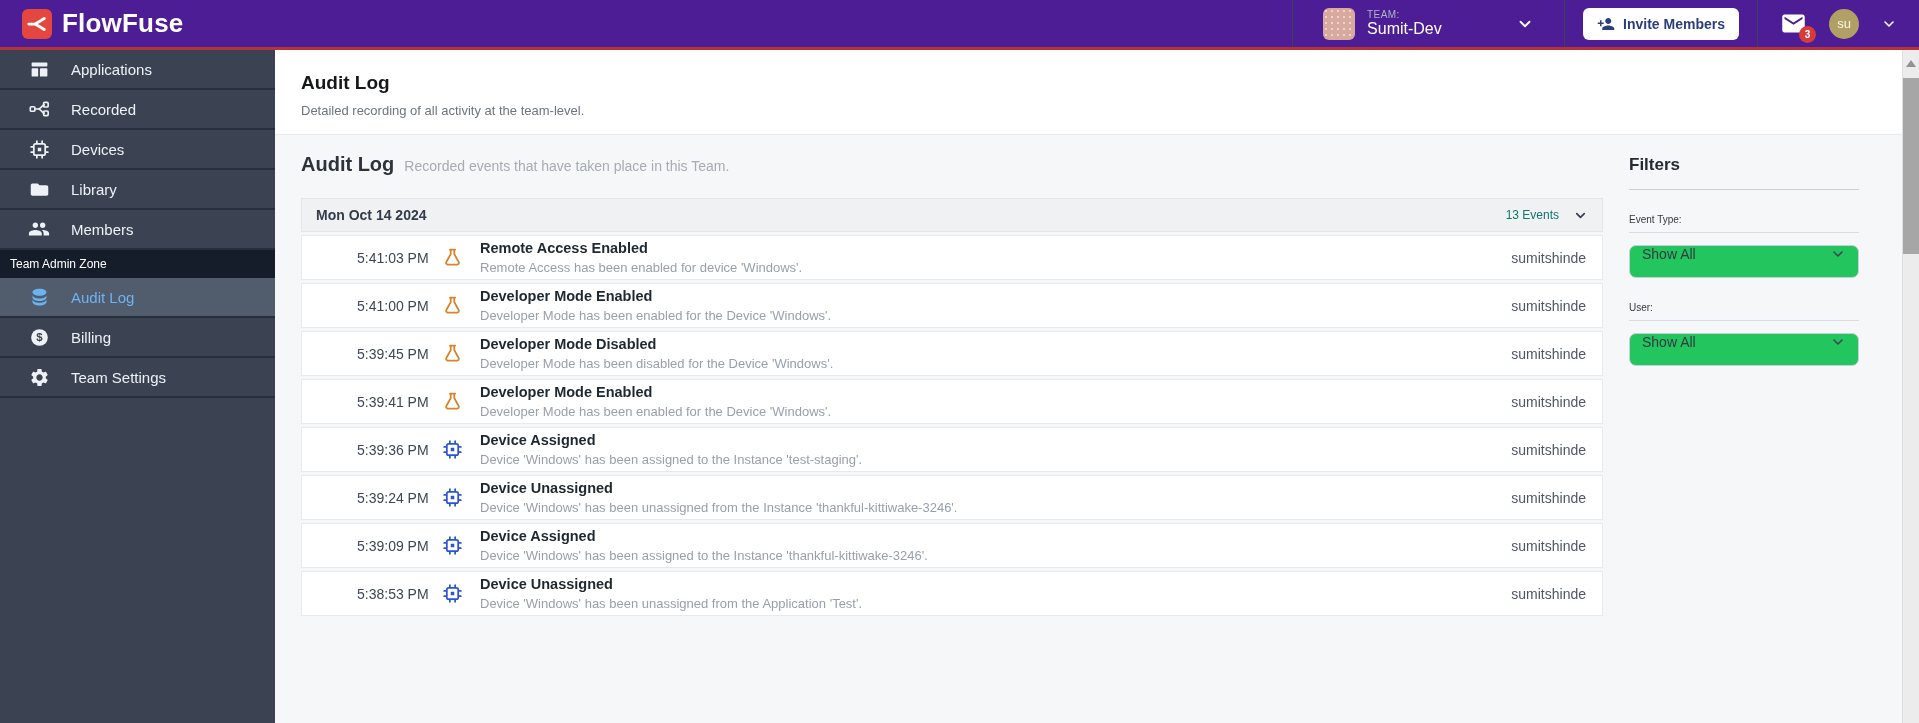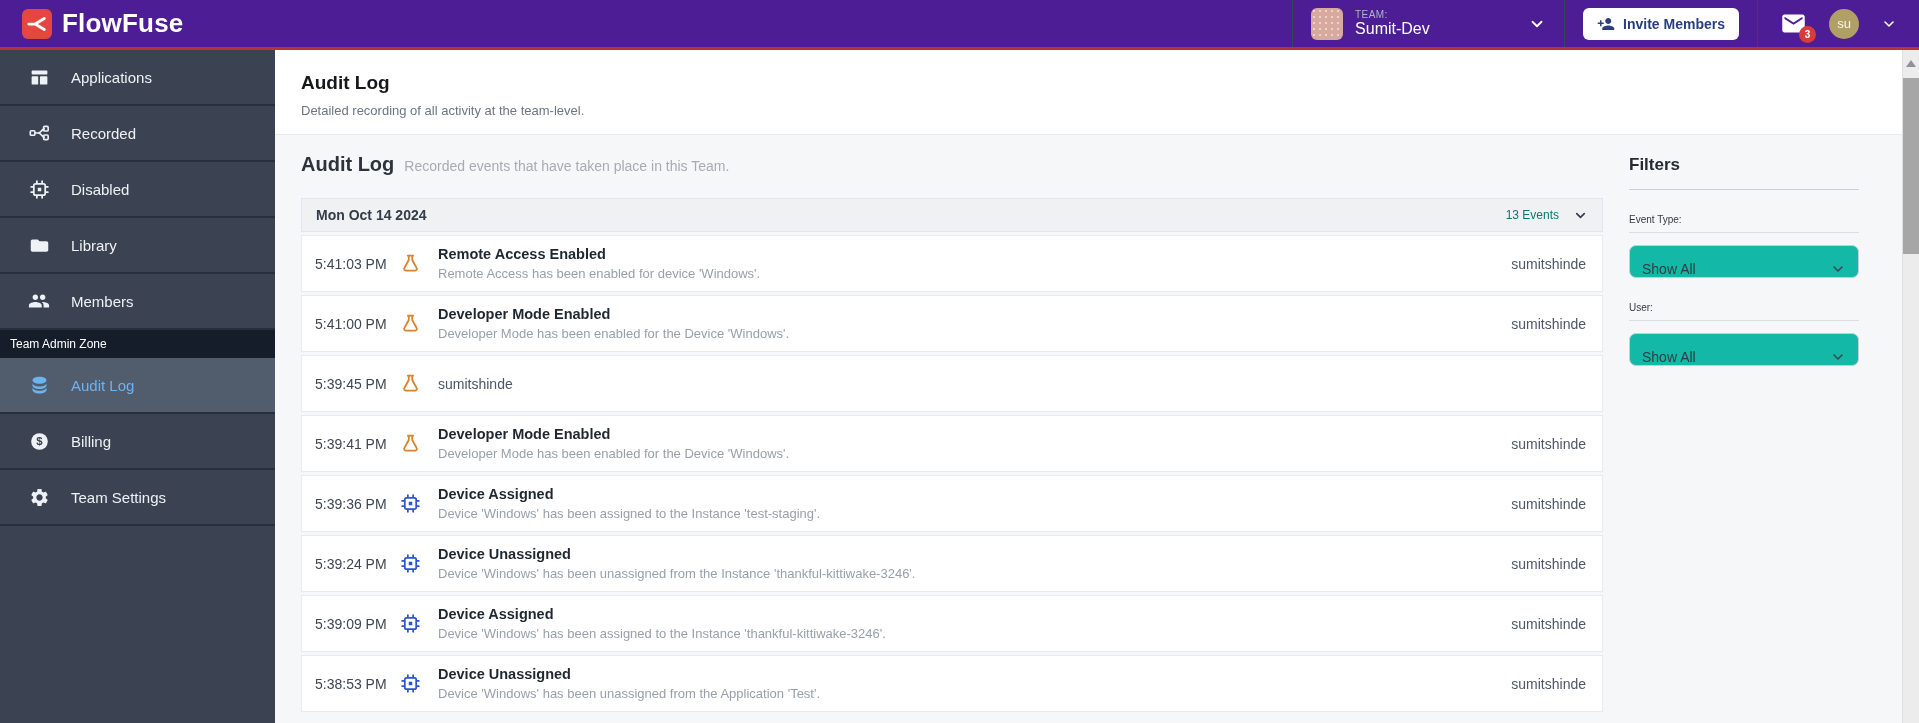--- a/index.html
+++ b/index.html
@@ -6,21 +6,21 @@
   html,body { width:1919px; height:723px; overflow:hidden; background:#f6f7f9;
               font-family:"Liberation Sans", sans-serif; }
 
   
   .top-header { height:47px; background:#4c1d95; display:flex; align-items:stretch; color:#fff; }
   .brand-wrap { display:flex; align-items:center; padding-left:22px; flex:1; }
   .logo-box { width:30px; height:30px; background:#e4473f; border-radius:6px;
               display:flex; align-items:center; justify-content:center; }
   .brand-name { font-size:26px; font-weight:bold; margin-left:10px; letter-spacing:.2px; }
   .hdr-sect { display:flex; align-items:center; border-left:1px solid #3a4356; }
-  .team-sect { width:272px; padding:0 18px; gap:12px; cursor:pointer; }
+  .team-sect { width:272px; padding:0 30px; gap:12px; cursor:pointer; }
   .team-avatar { width:32px; height:32px; border-radius:6px; background:#d7a99f;
                  background-image:radial-gradient(#ecd3cb 1.2px, transparent 1.2px);
                  background-size:6px 6px; flex-shrink:0; }
   .team-txt { display:flex; flex-direction:column; line-height:1.15; flex:1; }
   .team-label { font-size:10px; color:#aeb6c4; letter-spacing:.4px; }
   .team-name { font-size:16px; color:#fff; }
   .invite-sect { padding:0 18px; }
   .invite-btn { background:#fff; border:none; border-radius:6px; display:flex; align-items:center;
                 gap:8px; padding:7px 14px; color:#2a3d7c; font-weight:bold; font-size:14px;
                 font-family:inherit; cursor:pointer; }
@@ -31,21 +31,21 @@
            display:flex; align-items:center; justify-content:center; padding:0 3px; }
   .user-avatar { width:30px; height:30px; border-radius:50%; background:#b0a065; color:#fbf7e6;
                  font-size:13px; display:flex; align-items:center; justify-content:center; cursor:pointer; }
   .accent-line { height:3px; background:#b53238; }
 
   
   .app { display:flex; height:673px; position:relative; }
 
   
   .sidebar { width:275px; background:#3b4353; flex-shrink:0; display:flex; flex-direction:column; }
-  .side-item { height:56px; display:flex; align-items:center; padding-left:28px; gap:21px;
+  .side-item { height:40px; display:flex; align-items:center; padding-left:28px; gap:21px;
                color:#eef1f5; font-size:15px; border-bottom:2px solid #272f3d; cursor:pointer; }
   .side-item .ico { width:22px; height:22px; display:flex; align-items:center; justify-content:center; }
   .zone-band { height:28px; background:#151c2a; color:#fff; font-size:12px;
                display:flex; align-items:center; padding-left:10px; }
   .side-item.selected { background:#515c6d; color:#70b2ee; }
 
   
   .main { flex:1; display:flex; flex-direction:column; min-width:0; }
   .page-head { background:#fff; padding:22px 0 16px 26px; border-bottom:1px solid #e7eaee; }
   .page-title { font-size:19px; font-weight:bold; color:#17181a; margin-bottom:9px; }
@@ -56,37 +56,37 @@
   .sec-title-row { display:flex; align-items:baseline; gap:10px; margin:2px 0 22px 0; }
   .sec-title { font-size:20px; font-weight:600; color:#2d333b; }
   .sec-desc { font-size:14px; color:#a6abb4; }
 
   .date-bar { background:#eff1f3; border:1px solid #e2e5e9; height:34px; display:flex;
               align-items:center; padding:0 14px; }
   .date-txt { font-size:14px; font-weight:bold; color:#333c48; }
   .events-count { margin-left:auto; font-size:12px; color:#0f766e; }
   .date-bar .chev { margin-left:14px; display:flex; cursor:pointer; }
 
-  .audit-row { background:#fff; border:1px solid #e8eaee; margin-top:3px; height:57px;
-               display:flex; align-items:center; }
+  .audit-row { background:#fff; border:1px solid #e8eaee; margin-top:3px; height:45px;
+               display:flex; align-items:center;padding-left:42px; }
   .row-time { width:92px; padding-left:13px; font-size:14px; color:#3d4653; flex-shrink:0; }
   .row-ico { width:22px; margin:0 16px 0 6px; display:flex; flex-shrink:0; }
   .row-text { flex:1; min-width:0; }
   .row-title { font-size:14.5px; font-weight:bold; color:#1f2730; margin-bottom:4px; }
   .row-desc { font-size:13px; color:#98a0aa; }
   .row-user { font-size:14px; color:#4d5666; padding-right:16px; flex-shrink:0; }
 
   
   .filters-col { width:230px; flex-shrink:0; }
   .filters-title { font-size:17px; font-weight:600; color:#242b33; padding-bottom:14px;
                    border-bottom:1px solid #ccd0d6; margin-top:4px; }
   .filter-label { font-size:10px; color:#333a44; margin-top:24px; padding-bottom:7px;
                   border-bottom:1px solid #dadde2; }
-  .select-box { margin-top:12px; height:33px; background:#14b8a6; border:1px solid #c9cdd4;
-                border-radius:7px; display:flex; align-items:flex-end; padding:0 12px;
+  .select-box { margin-top:12px; height:33px; background:#22c55e; border:1px solid #c9cdd4;
+                border-radius:7px; display:flex; align-items:flex-start; padding:0 12px;
                 font-size:14px; color:#333a44; cursor:pointer; }
   .select-box .chev { margin-left:auto; display:flex; }
 
   
   .scrollbar { position:absolute; top:0; right:0; bottom:0; width:17px; background:#ececec;
                border-left:1px solid #dddfe2; }
   .sb-arrow { position:absolute; top:10px; left:3px; width:0; height:0;
               border-left:5px solid transparent; border-right:5px solid transparent;
               border-bottom:7px solid #8f9296; }
   .sb-thumb { position:absolute; top:28px; left:0; right:0; height:176px; background:#a6a6a6; cursor:grab; }
@@ -172,21 +172,21 @@
       <span>Recorded</span>
     </div>
     <div class="side-item">
       <span class="ico">
         <svg width="21" height="21" viewBox="0 0 24 24" fill="none" stroke="#eef1f5" stroke-width="2" stroke-linecap="round">
           <rect x="5.5" y="5.5" width="13" height="13" rx="2"></rect>
             <rect x="10" y="10" width="4" height="4" fill="#eef1f5" stroke="none"></rect>
           <path d="M9 2.5v2M15 2.5v2M9 19.5v2M15 19.5v2M2.5 9h2M2.5 15h2M19.5 9h2M19.5 15h2"></path>
         </svg>
       </span>
-      <span>Disabled</span>
+      <span>Devices</span>
     </div>
     <div class="side-item">
       <span class="ico">
         <svg width="21" height="21" viewBox="0 0 24 24" fill="#eef1f5">
             <path d="M10 5H4c-1.1 0-2 .9-2 2v10c0 1.1.9 2 2 2h16c1.1 0 2-.9 2-2V9c0-1.1-.9-2-2-2h-8l-2-2z"></path>
           </svg>
       </span>
       <span>Library</span>
     </div>
     <div class="side-item">
@@ -280,20 +280,24 @@
           <span class="row-user">sumitshinde</span>
         </div>
 
         <div class="audit-row">
           <span class="row-time">5:39:45 PM</span>
           <span class="row-ico">
               <svg width="21" height="21" viewBox="0 0 24 24" fill="none" stroke="#d9822b" stroke-width="2" stroke-linecap="round" stroke-linejoin="round">
                 <path d="M9 3h6M10 3v5l-4.7 8.6A2 2 0 0 0 7.1 20h9.8a2 2 0 0 0 1.8-3.4L14 8V3"></path>
               </svg>
             </span>
+          <span class="row-text">
+            <div class="row-title">Developer Mode Disabled</div>
+            <div class="row-desc">Developer Mode has been disabled for the Device 'Windows'.</div>
+          </span>
           <span class="row-user">sumitshinde</span>
         </div>
 
         <div class="audit-row">
           <span class="row-time">5:39:41 PM</span>
           <span class="row-ico">
               <svg width="21" height="21" viewBox="0 0 24 24" fill="none" stroke="#d9822b" stroke-width="2" stroke-linecap="round" stroke-linejoin="round">
                 <path d="M9 3h6M10 3v5l-4.7 8.6A2 2 0 0 0 7.1 20h9.8a2 2 0 0 0 1.8-3.4L14 8V3"></path>
               </svg>
             </span>

